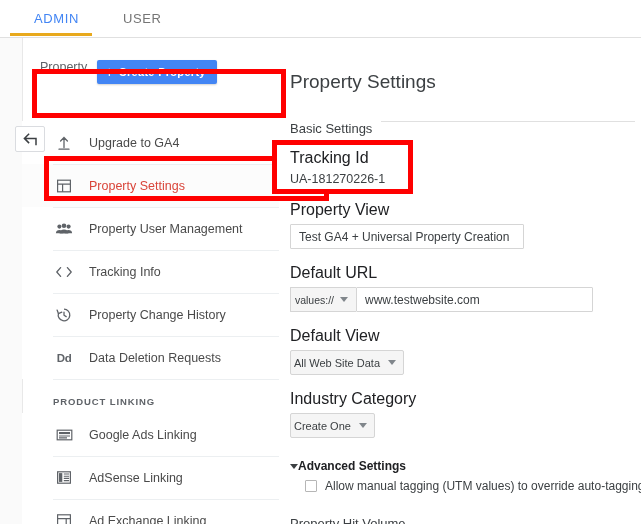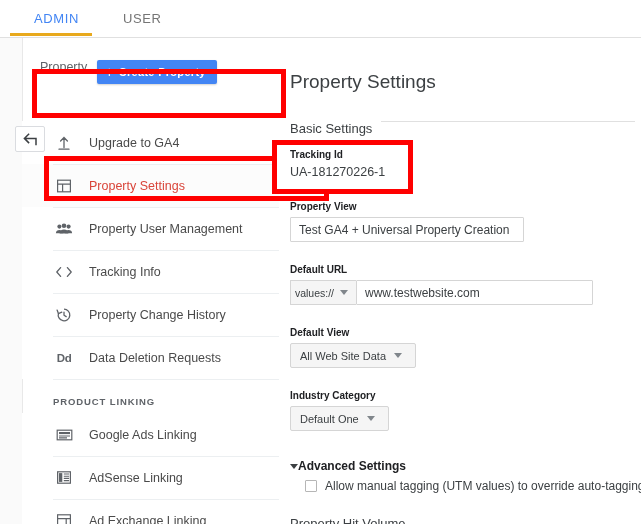--- a/index.html
+++ b/index.html
@@ -116,41 +116,41 @@
     font-size: 19px; color: #3c4043; font-weight: 400;
   }
   .basic-settings {
     position: absolute; left: 11px; top: 83px; width: 345px;
     display: flex; align-items: flex-start; gap: 9px;
   }
   .basic-settings .t { font-size: 13px; color: #3c4043; white-space: nowrap; }
   .basic-settings .rule { flex: 1; height: 1px; background: #e0e0e0; }
 
   .field-label {
-    font-size: 10px; font-weight: 700; color: #202124; margin-bottom: 5px;
+    font-size: 16px; font-weight: 400; color: #202124; margin-bottom: 5px;
   }
   .ro-value { font-size: 12.5px; color: #3c4043; }
 
   .fld { position: absolute; left: 11px; }
 
   .text-input {
     height: 25px; border: 1px solid #d5d5d5; background: #fff;
     font-size: 12px; color: #3c4043; padding: 0 8px;
     display: flex; align-items: center; border-radius: 1px;
   }
   .url-row { display: flex; align-items: stretch; }
   .scheme-sel {
     width: 66px; height: 25px; background: #f5f5f5; border: 1px solid #d5d5d5;
     border-right: none; display: flex; align-items: center; justify-content: center;
     gap: 6px; font-size: 10.5px; color: #3c4043; cursor: pointer;
     border-radius: 1px 0 0 1px;
   }
   .btn-select {
     height: 25px; background: #f5f5f5; border: 1px solid #d5d5d5;
-    display: inline-flex; align-items: center; gap: 8px; padding: 0 9px;
+    display: inline-flex; align-items: center; gap: 8px; padding: 0 3px;
     font-size: 11px; color: #3c4043; cursor: pointer; border-radius: 2px;
   }
 
   .adv-head {
     position: absolute; left: 11px; display: flex; align-items: center;
     gap: 0; cursor: pointer;
   }
   .adv-head .tri {
     width: 0; height: 0; border-left: 4.5px solid transparent;
     border-right: 4.5px solid transparent; border-top: 5px solid #3c4043;
@@ -348,21 +348,21 @@
       <div class="field-label">Default View</div>
       <div class="btn-select">
         <span>All Web Site Data</span>
         <span class="caret-sm"></span>
       </div>
     </div>
 
     <div class="fld" style="top:352px;">
       <div class="field-label">Industry Category</div>
       <div class="btn-select">
-        <span>Default One</span>
+        <span>Create One</span>
         <span class="caret-sm"></span>
       </div>
     </div>
 
     <div class="adv-head" style="top:421px;">
       <span class="tri"></span>
       <span class="t">Advanced Settings</span>
     </div>
 
     <div class="adv-row" style="top:441px;">

